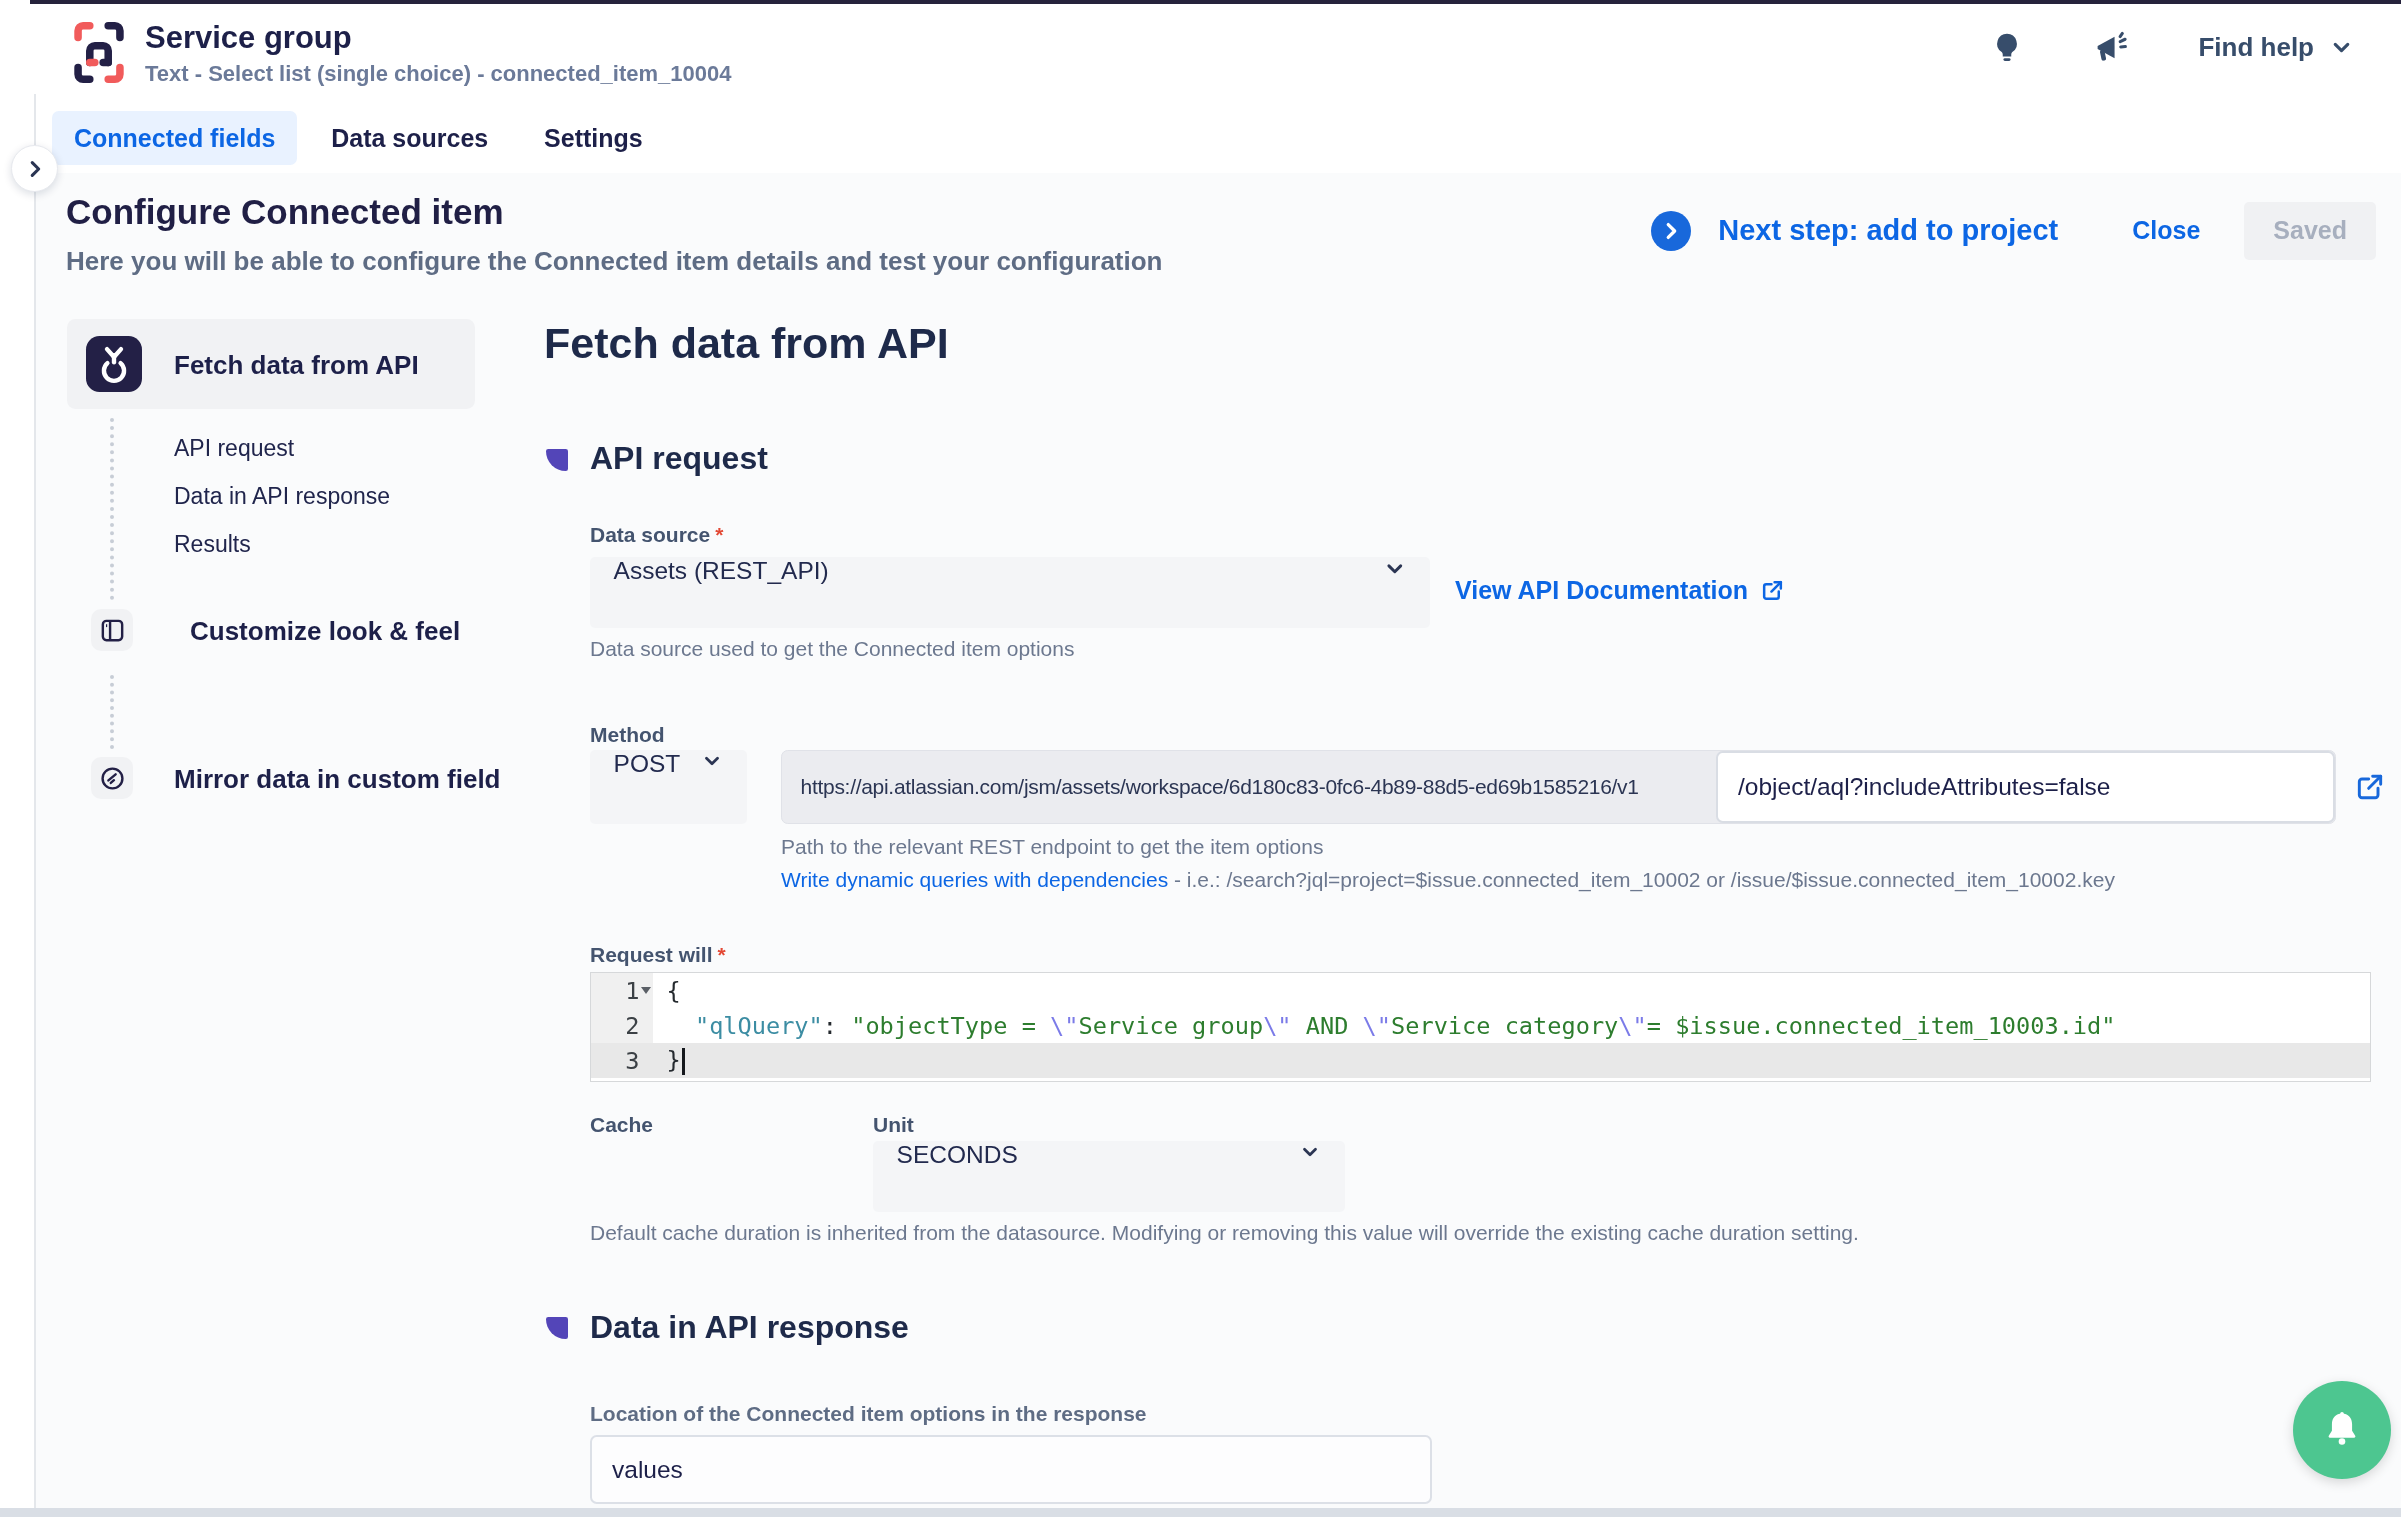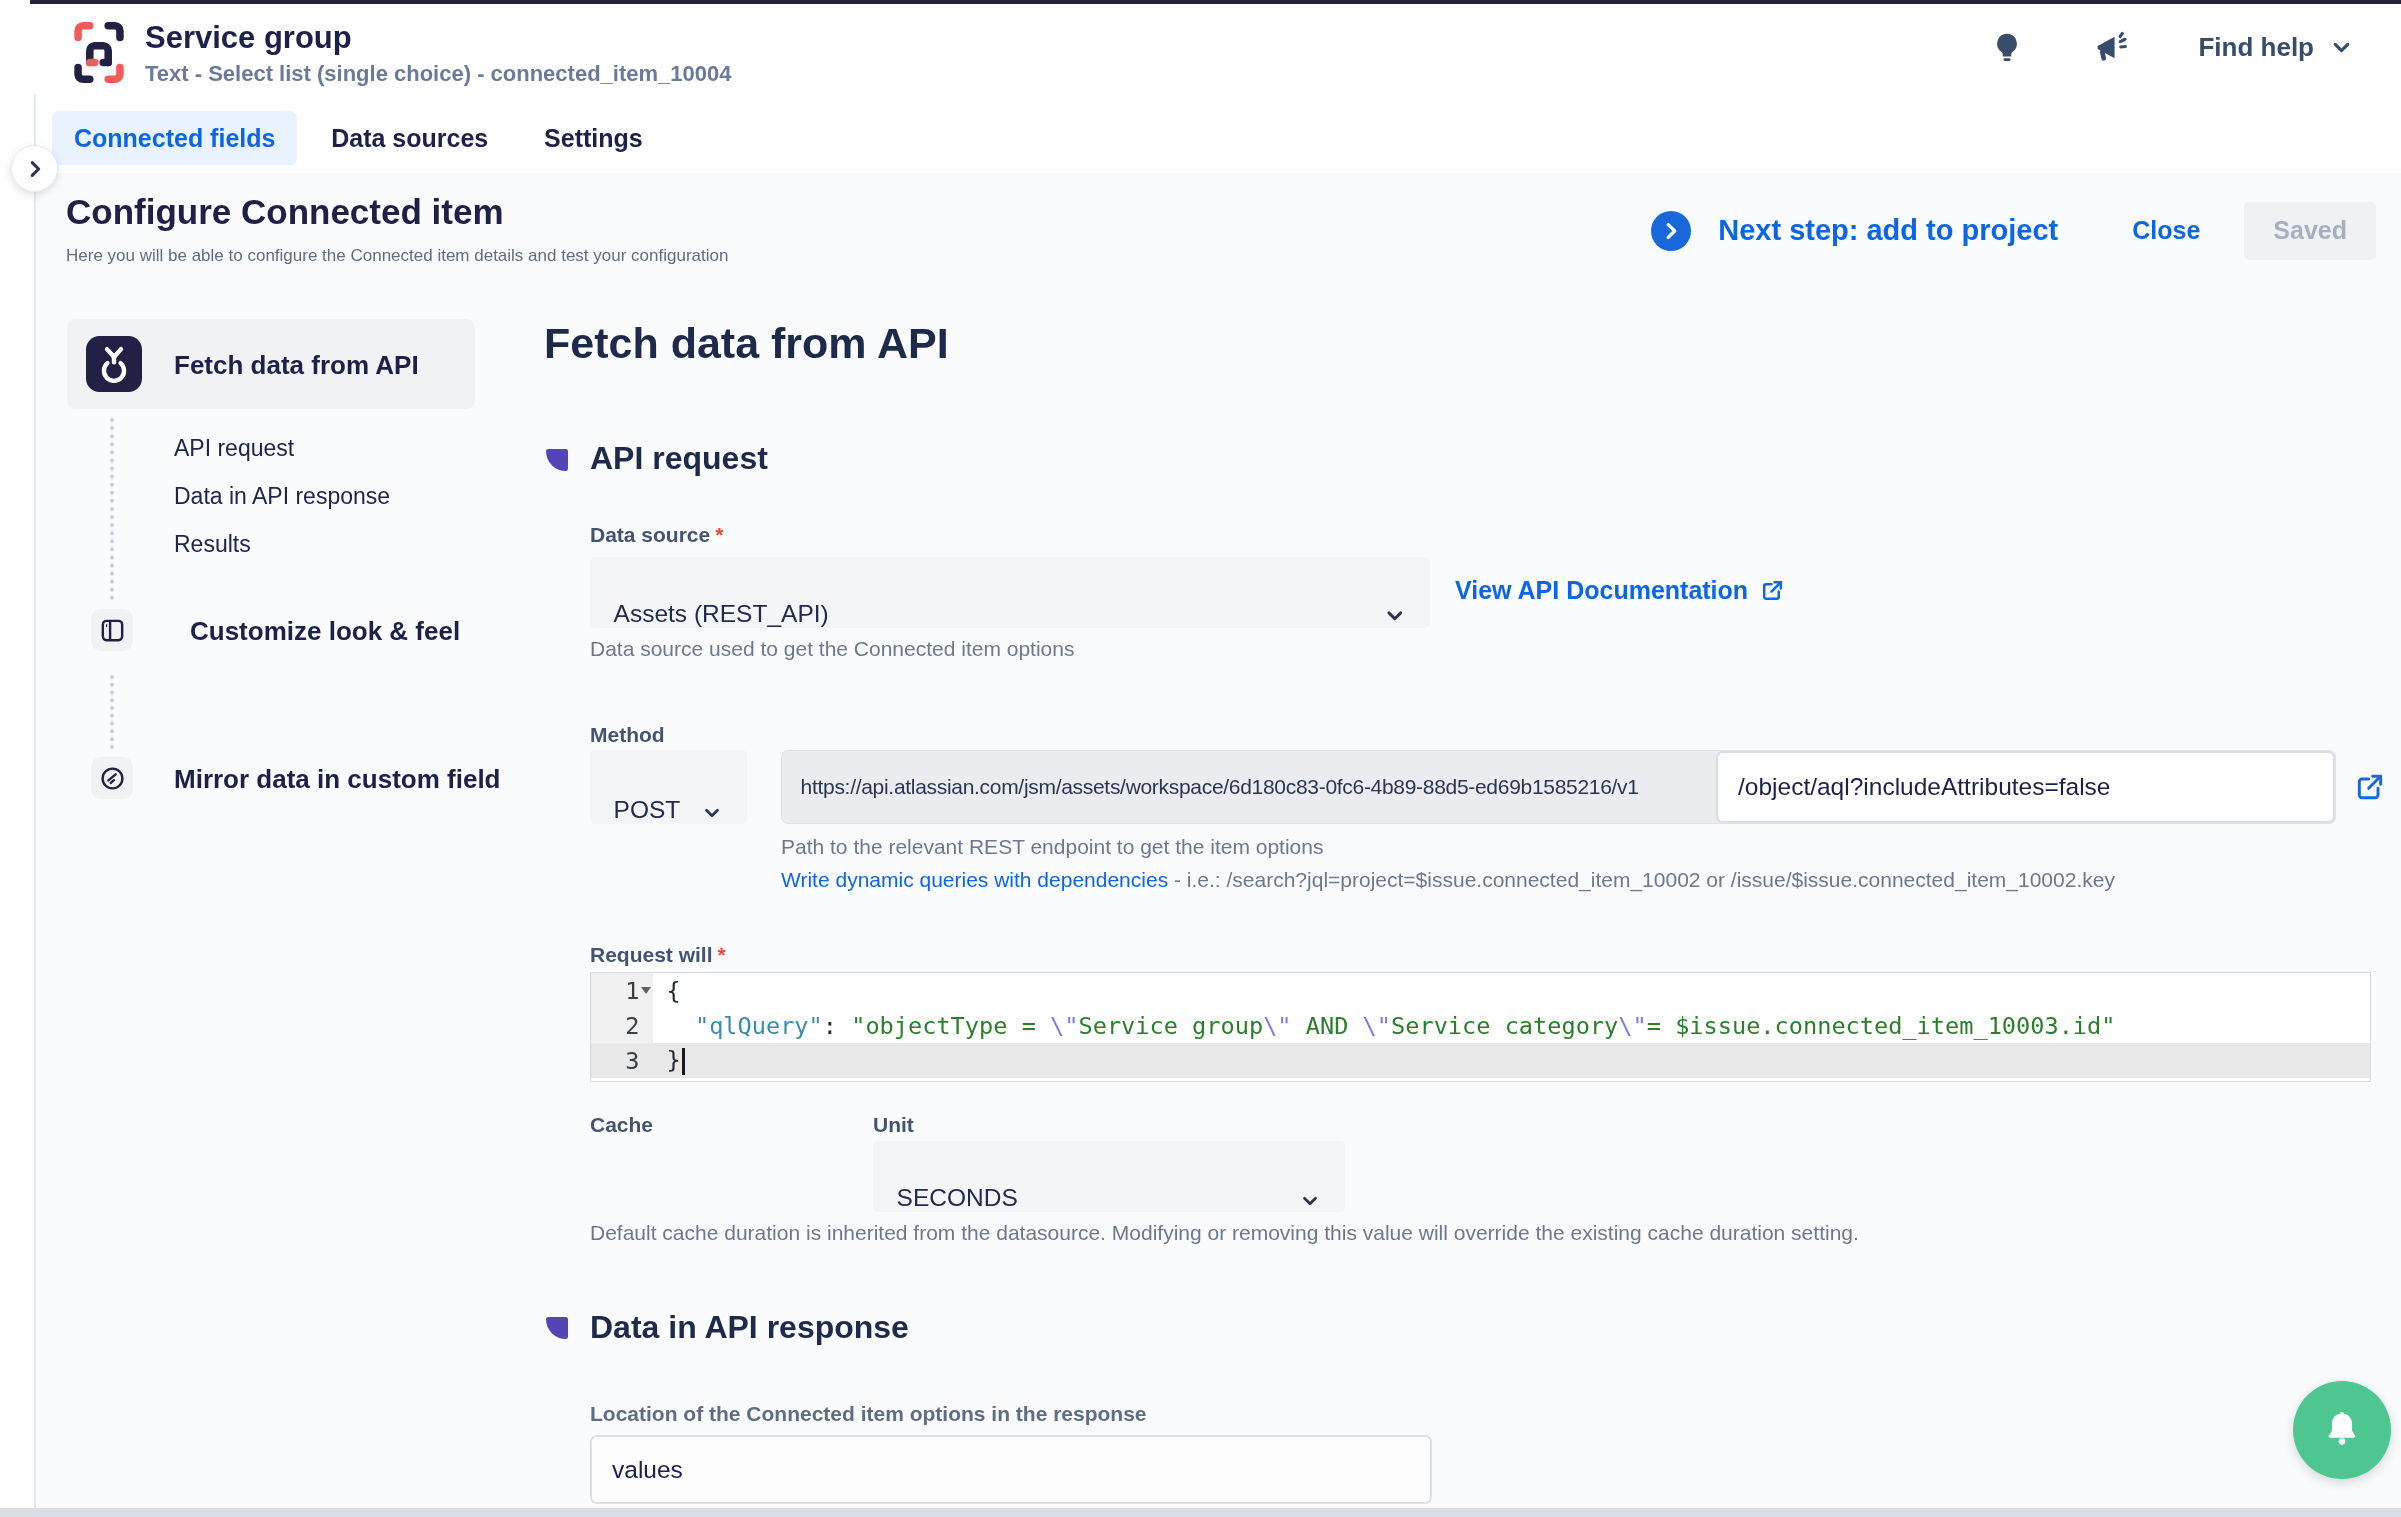--- a/index.html
+++ b/index.html
@@ -24,21 +24,21 @@
   .tabs{ position:absolute; left:52px; top:111px; display:flex; align-items:center; gap:11.8px; }
   .tab{ font-size:25px; font-weight:700; color:#1D2049; padding:12.6px 22px; border-radius:6.7px; cursor:pointer; }
   .tab.active{ color:#0C66E4; background:#E9F2FF; }
 
   .collapse-btn{ position:absolute; left:11px; top:145px; width:47px; height:47px; border-radius:50%;
      background:#fff; border:0.8px solid #E7E9EE; box-shadow:0 2.5px 8.4px rgba(9,30,66,.14);
      display:flex; align-items:center; justify-content:center; z-index:6; cursor:pointer; }
 
   
   .config-title{ position:absolute; left:66px; top:192px; font-size:35px; font-weight:700; color:#201F45; }
-  .config-subtitle{ position:absolute; left:66px; top:246px; font-size:17px; font-weight:400; color:#5E6C84; }
+  .config-subtitle{ position:absolute; left:66px; top:246px; font-size:26px; font-weight:700; color:#5E6C84; }
   .config-actions{ position:absolute; right:25px; top:202px; display:flex; align-items:center; }
   .next-circle{ width:40px; height:40px; border-radius:50%; background:#1868DB; display:flex;
      align-items:center; justify-content:center; cursor:pointer; }
   .next-label{ font-size:29px; font-weight:700; color:#0C66E4; margin-left:27px; cursor:pointer; }
   .close-label{ font-size:25px; font-weight:700; color:#0C66E4; margin-left:74px; cursor:pointer; }
   .saved-btn{ margin-left:44px; background:#F0F1F3; color:#A7AFBE; font-size:25px; font-weight:700;
      padding:14.3px 29px; border-radius:5px; border:none; cursor:default; }
 
   
   .step-box{ position:absolute; left:67px; top:319px; width:408px; height:90px; background:#F1F2F4;
@@ -52,21 +52,21 @@
      display:flex; align-items:center; justify-content:center; }
   .step-sec-label{ position:absolute; left:174px; font-size:26px; font-weight:700; color:#1D2049; cursor:pointer; }
 
   
   .h1{ position:absolute; left:544px; top:319px; font-size:43px; font-weight:700; color:#1E2A4A; }
   .sec-marker{ position:absolute; width:22px; height:22px; background:#5345B8; border-radius:2.5px 2.5px 2.5px 100%; }
   .sec-heading{ position:absolute; left:590px; font-size:32px; font-weight:700; color:#1E2A4A; }
   .field-label{ position:absolute; font-size:21px; font-weight:700; color:#44546F; }
   .req{ color:#E34935; margin-left:5px; }
   .helper{ position:absolute; font-size:21px; color:#6C788F; }
-  .select{ position:absolute; background:#F4F5F7; border-radius:5px; display:flex; align-items:flex-end;
+  .select{ position:absolute; background:#F4F5F7; border-radius:5px; display:flex; align-items:flex-start;
      justify-content:space-between; padding:0 23.6px; cursor:pointer; }
   .select .val{ font-size:24.5px; color:#222A4E; }
   .link{ color:#0C66E4; font-weight:700; cursor:pointer; }
   .doc-link{ position:absolute; left:1455px; top:576px; font-size:25px; display:flex; align-items:center; gap:11.8px; }
 
   .endpoint-group{ position:absolute; left:781px; top:750px; width:1555px; height:74px; background:#EBECF0;
      border:0.8px solid #E0E2E8; border-radius:6.7px; display:flex; align-items:stretch; }
   .endpoint-prefix{ flex:0 0 934px; display:flex; align-items:center; padding:0 17px 0 18.6px;
      font-size:21px; color:#2B3553; letter-spacing:-0.3px; white-space:nowrap; overflow:hidden; }
   .endpoint-input{ flex:1; background:#fff; border:2.5px solid #D9DDE4; border-radius:6.7px; font-size:24.5px;

